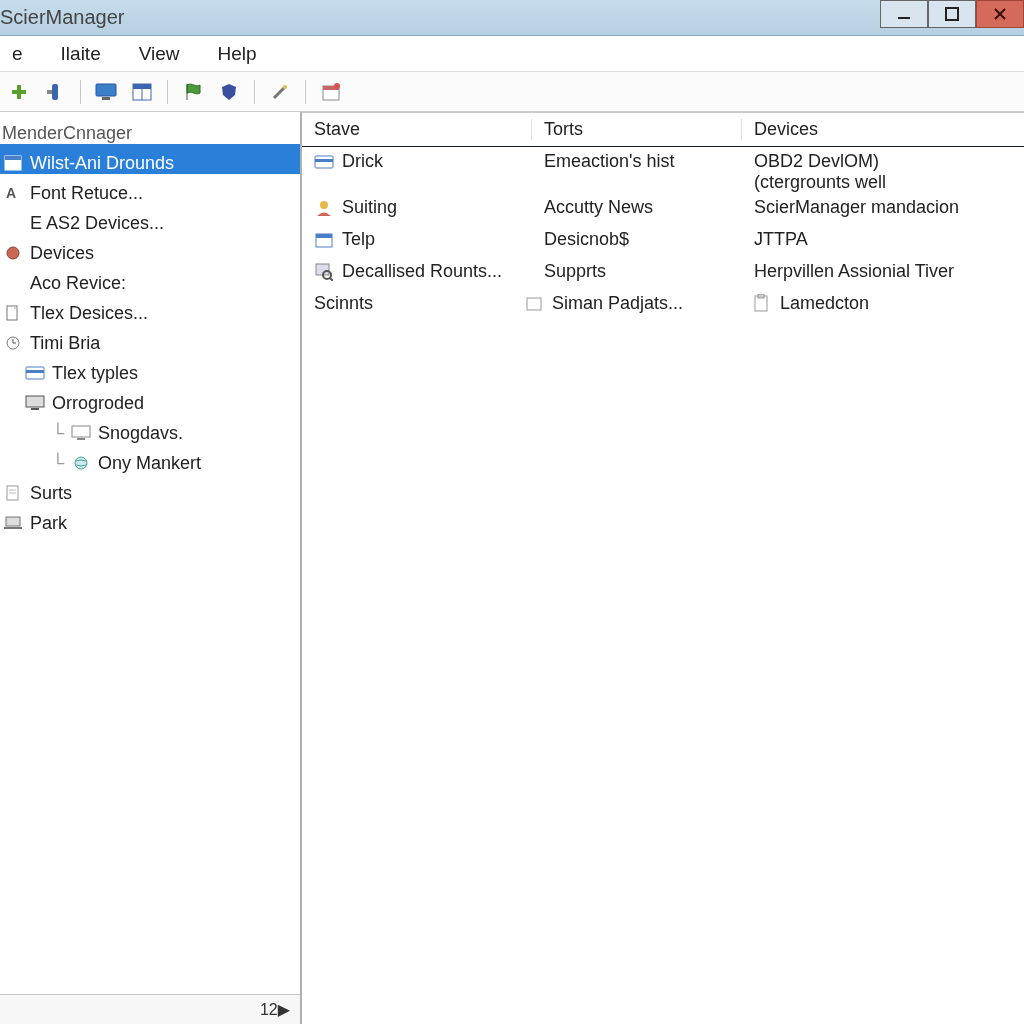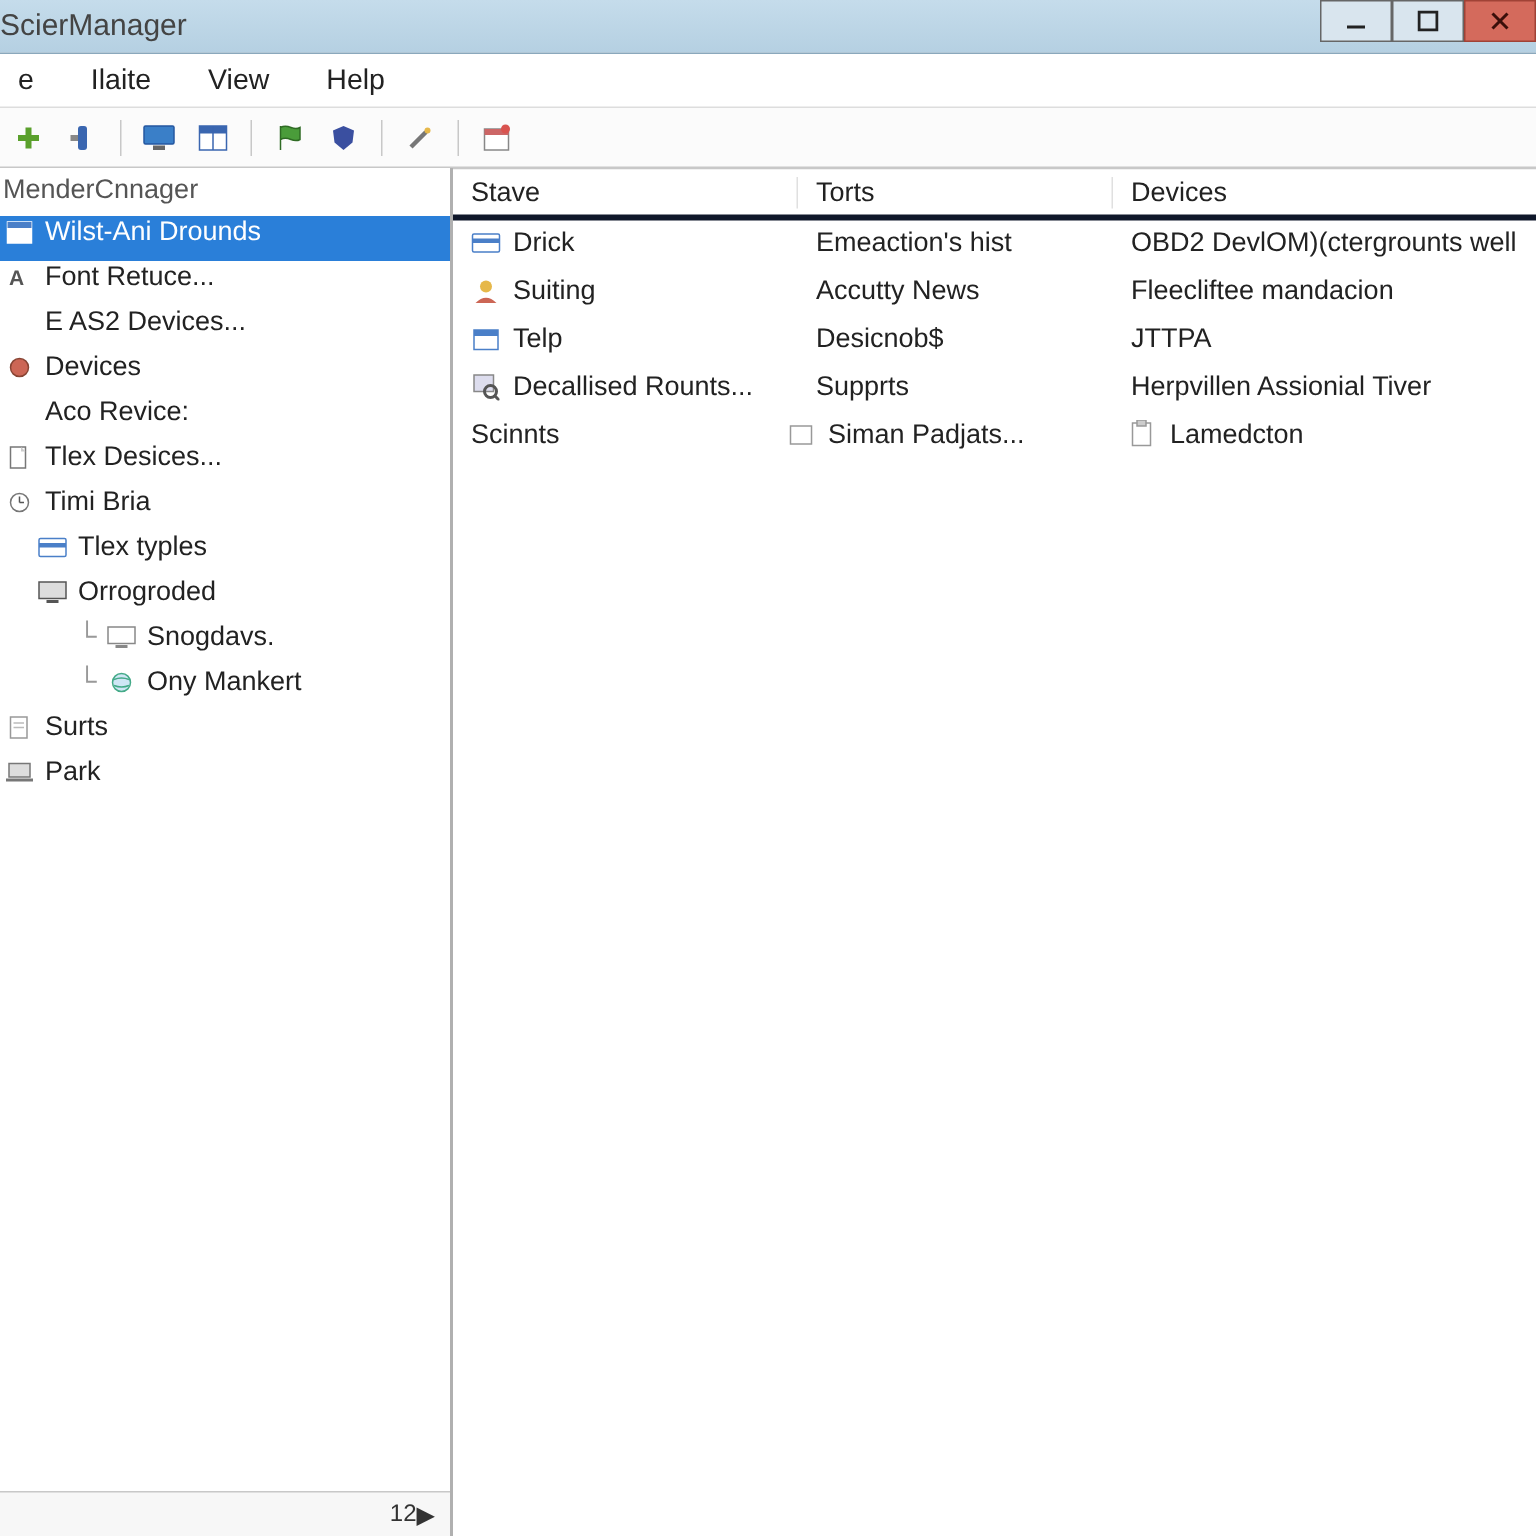--- a/index.html
+++ b/index.html
@@ -83,21 +83,21 @@
       flex-direction: column;
       overflow: hidden;
     }
     .tree {
       flex: 1;
       padding: 4px 0 0 0;
       overflow: hidden;
     }
     .tree-row {
       display: flex;
-      align-items: flex-start;
+      align-items: flex-end;
       height: 30px;
       padding-left: 2px;
       font-size: 18px;
       color: #222;
       cursor: pointer;
       white-space: nowrap;
     }
     .tree-row.header { color: #555; font-size: 18px; height: 28px; padding-left: 2px; }
     .tree-row.selected {
       background: #2a7fd9;
@@ -122,21 +122,21 @@
     .sidebar-footer .arrow { color: #333; font-size: 16px; cursor:pointer; }
     .main {
       flex: 1;
       display: flex;
       flex-direction: column;
       border-top: 1px solid #c8c8c8;
     }
     .list-header {
       height: 34px;
       background: #fff;
-      border-bottom: 4px solid #0f172a;
+      border-bottom: 1px solid #0f172a;
       display: flex;
       align-items: center;
       font-size: 18px;
       color: #222;
     }
     .col { padding-left: 12px; }
     .col.c1 { width: 230px; border-right: 1px solid #e0e0e0; }
     .col.c2 { width: 210px; border-right: 1px solid #e0e0e0; }
     .col.c3 { flex: 1; }
     .list-body { flex: 1; overflow:hidden; }
@@ -145,21 +145,21 @@
       align-items: flex-start;
       font-size: 18px;
       color: #222;
       min-height: 32px;
       padding-top: 4px;
       cursor: pointer;
     }
     .cell { padding-left: 12px; display:flex; align-items:center; gap:8px; }
     .cell.c1 { width: 230px; text-align: right; }
     .cell.c2 { width: 210px; }
-    .cell.c3 { flex: 1; flex-direction: row; align-items: flex-start; gap:0; }
+    .cell.c3 { flex: 1; flex-direction: column; align-items: flex-start; gap:0; }
     .cell.c3 span { display:block; }
     .ricon { width:20px; height:20px; display:inline-flex; align-items:center; justify-content:center;}
     svg { display:block; }
   </style>
 </head>
 <body>
 
 <div class="titlebar">
   <div class="titlebar-title">ScierManager</div>
   <div class="window-controls">
@@ -414,21 +414,21 @@
                 <circle cx="9" cy="6" r="4" fill="#e6b84a"></circle>
                 <path d="M2 17 Q9 10 16 17 Z" fill="#c65"></path>
               </svg>
             </span>
             <span>Suiting</span>
           </div>
           <div class="cell c2">
             <span>Accutty News</span>
           </div>
           <div class="cell c3">
-            <span>Fleecliftee mandacion</span>
+            <span>ScierManager mandacion</span>
           </div>
         </div>
         <div class="list-row">
           <div class="cell c1">
             <span class="ricon">
               <svg width="18" height="16">
                 <rect x="1" y="2" width="16" height="13" fill="#fff" stroke="#4a7fc8"></rect>
                 <rect x="1" y="2" width="16" height="4" fill="#4a7fc8"></rect>
               </svg>
             </span>

